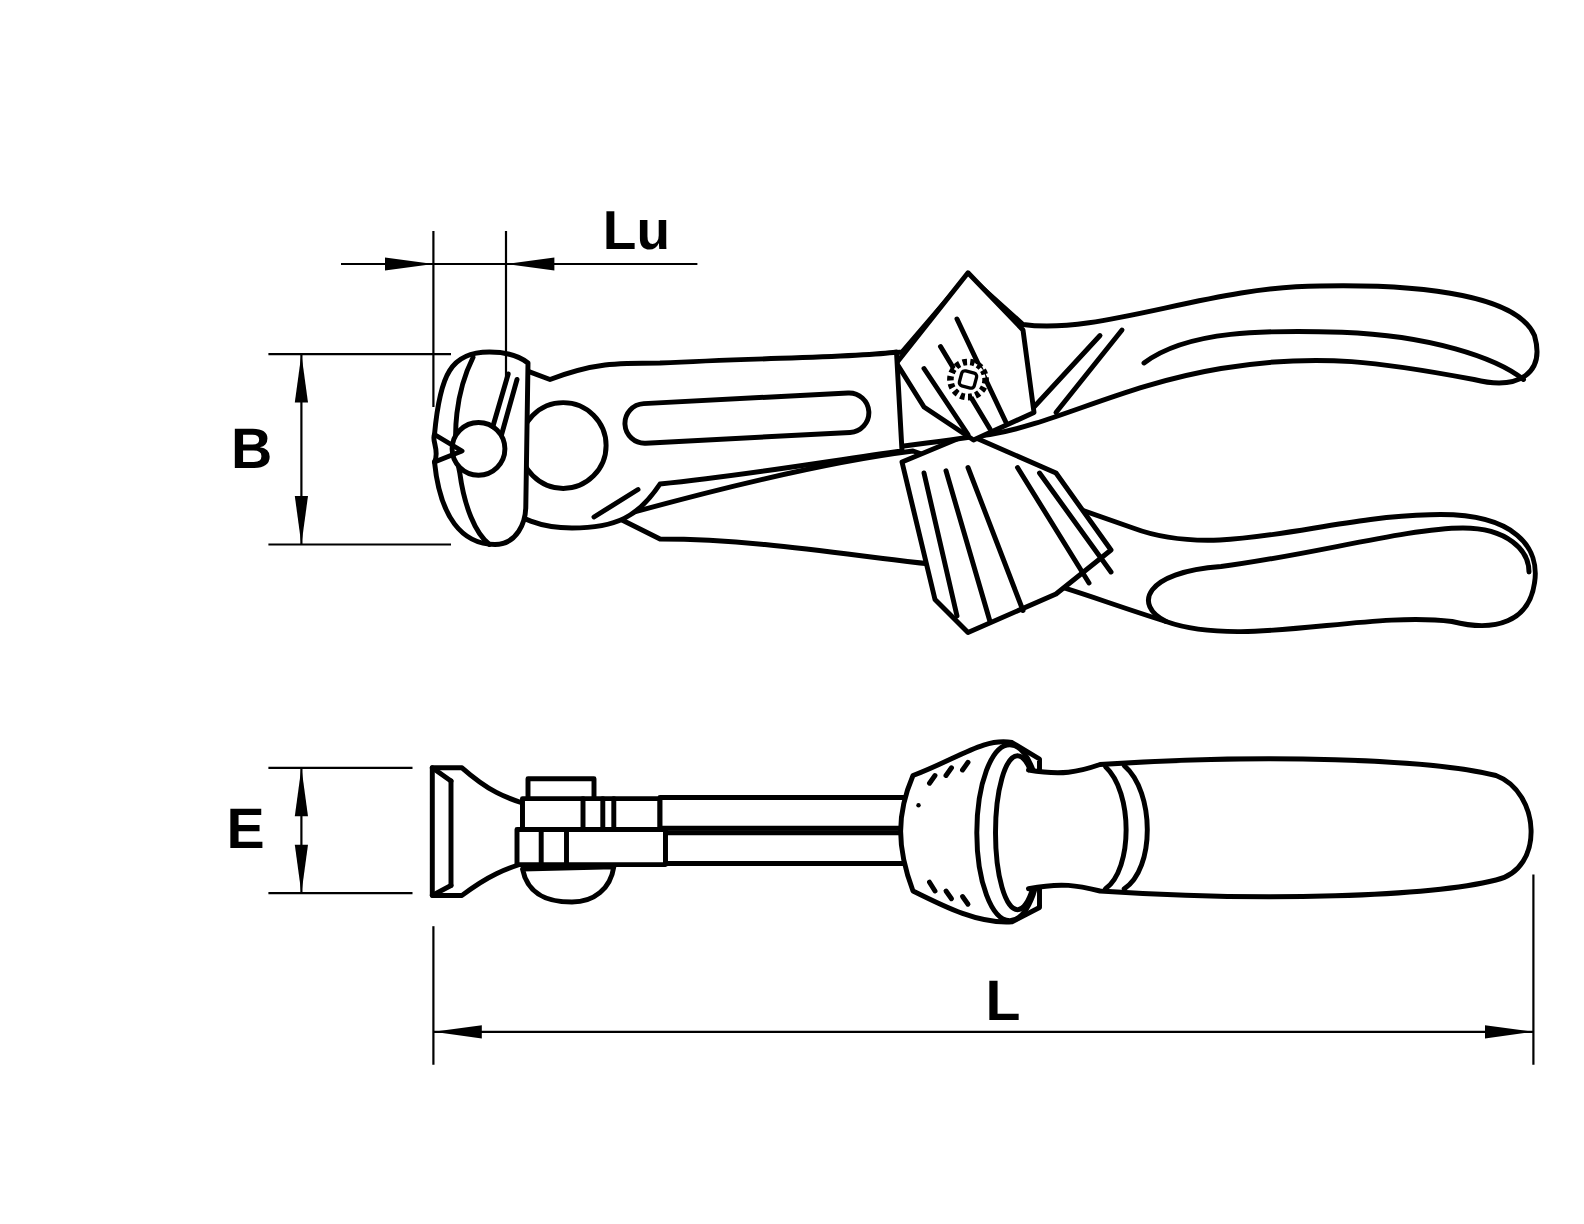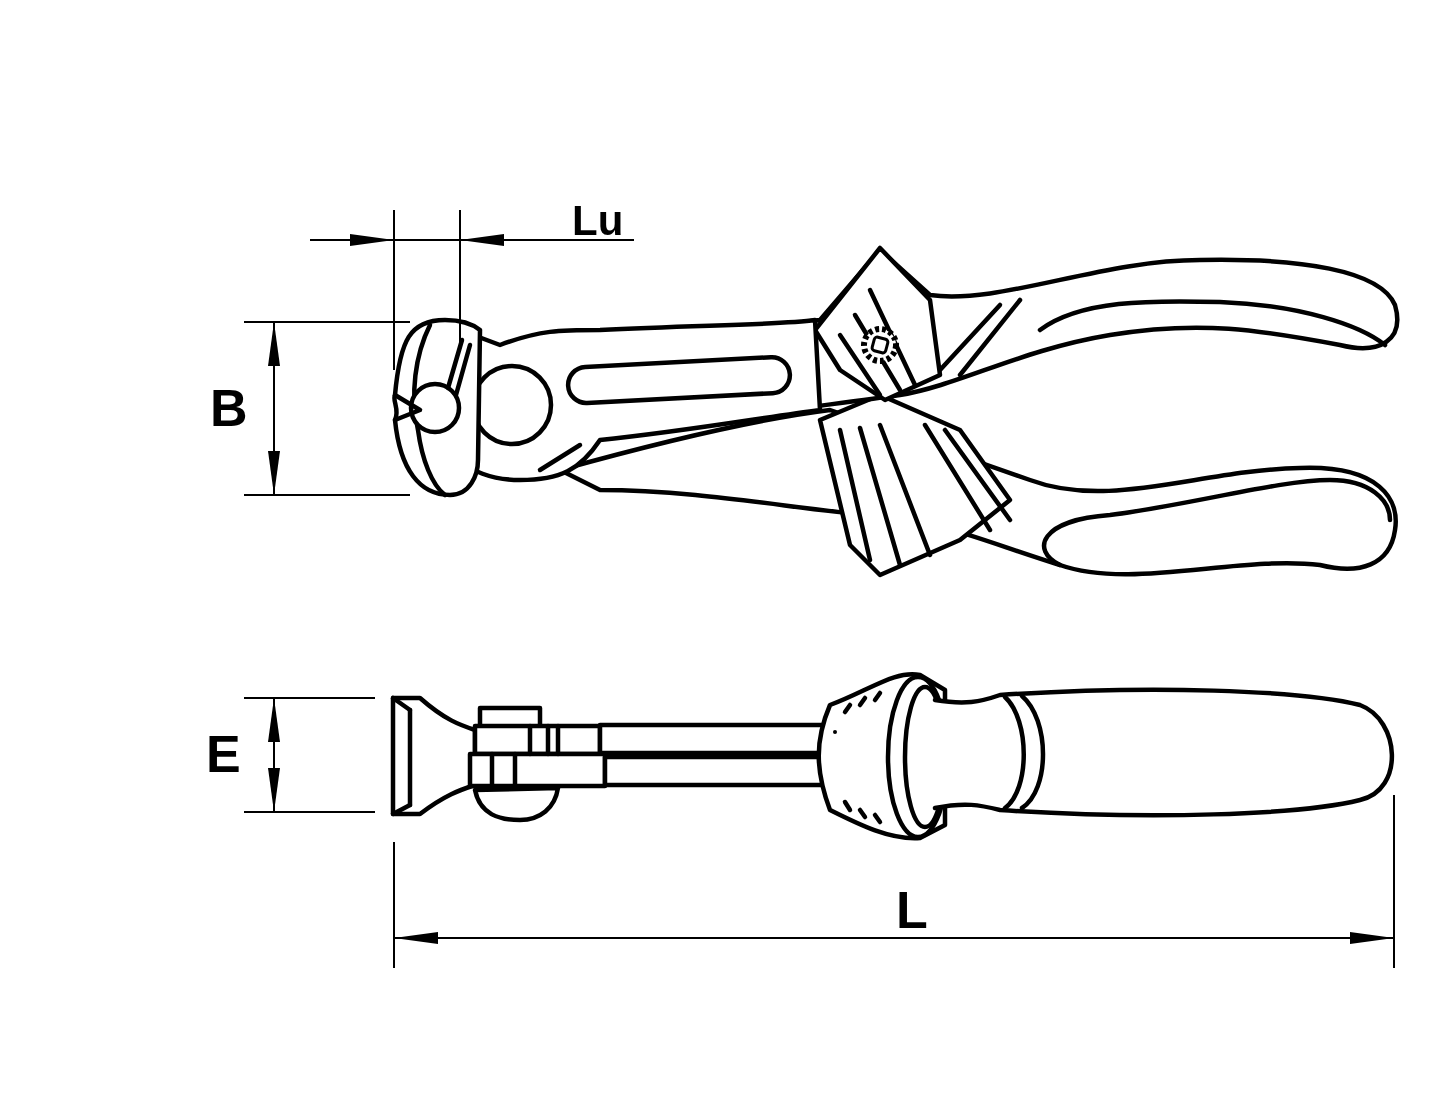--- a/index.html
+++ b/index.html
@@ -123,16 +123,16 @@
     <g>
       <line class="thin" x1="394" y1="842" x2="394" y2="968"></line>
       <line class="thin" x1="1394" y1="795" x2="1394" y2="968"></line>
       <line class="thin" x1="394" y1="938" x2="1394" y2="938"></line>
       <polygon class="arrow" points="394,938 438,932 438,944"></polygon>
       <polygon class="arrow" points="1394,938 1350,932 1350,944"></polygon>
     </g>
   </g>
 </svg>
 
-<div class="dim-label" style="left:548px; top:200px; font-size:42px;margin-left:24px;">Lu</div>
+<div class="dim-label" style="left:548px; top:184px; font-size:50px;">Lu</div>
 <div class="dim-label" style="left:210px; top:382px; font-size:52px;">B</div>
 <div class="dim-label" style="left:206px; top:728px; font-size:52px;">E</div>
 <div class="dim-label" style="left:896px; top:884px; font-size:52px;">L</div>
 
 </body></html>

